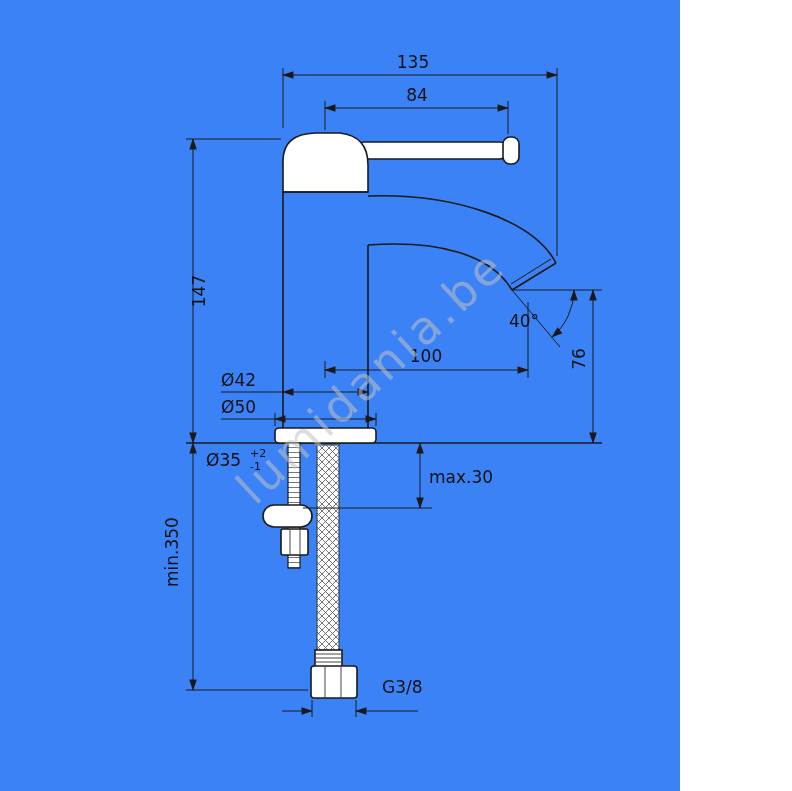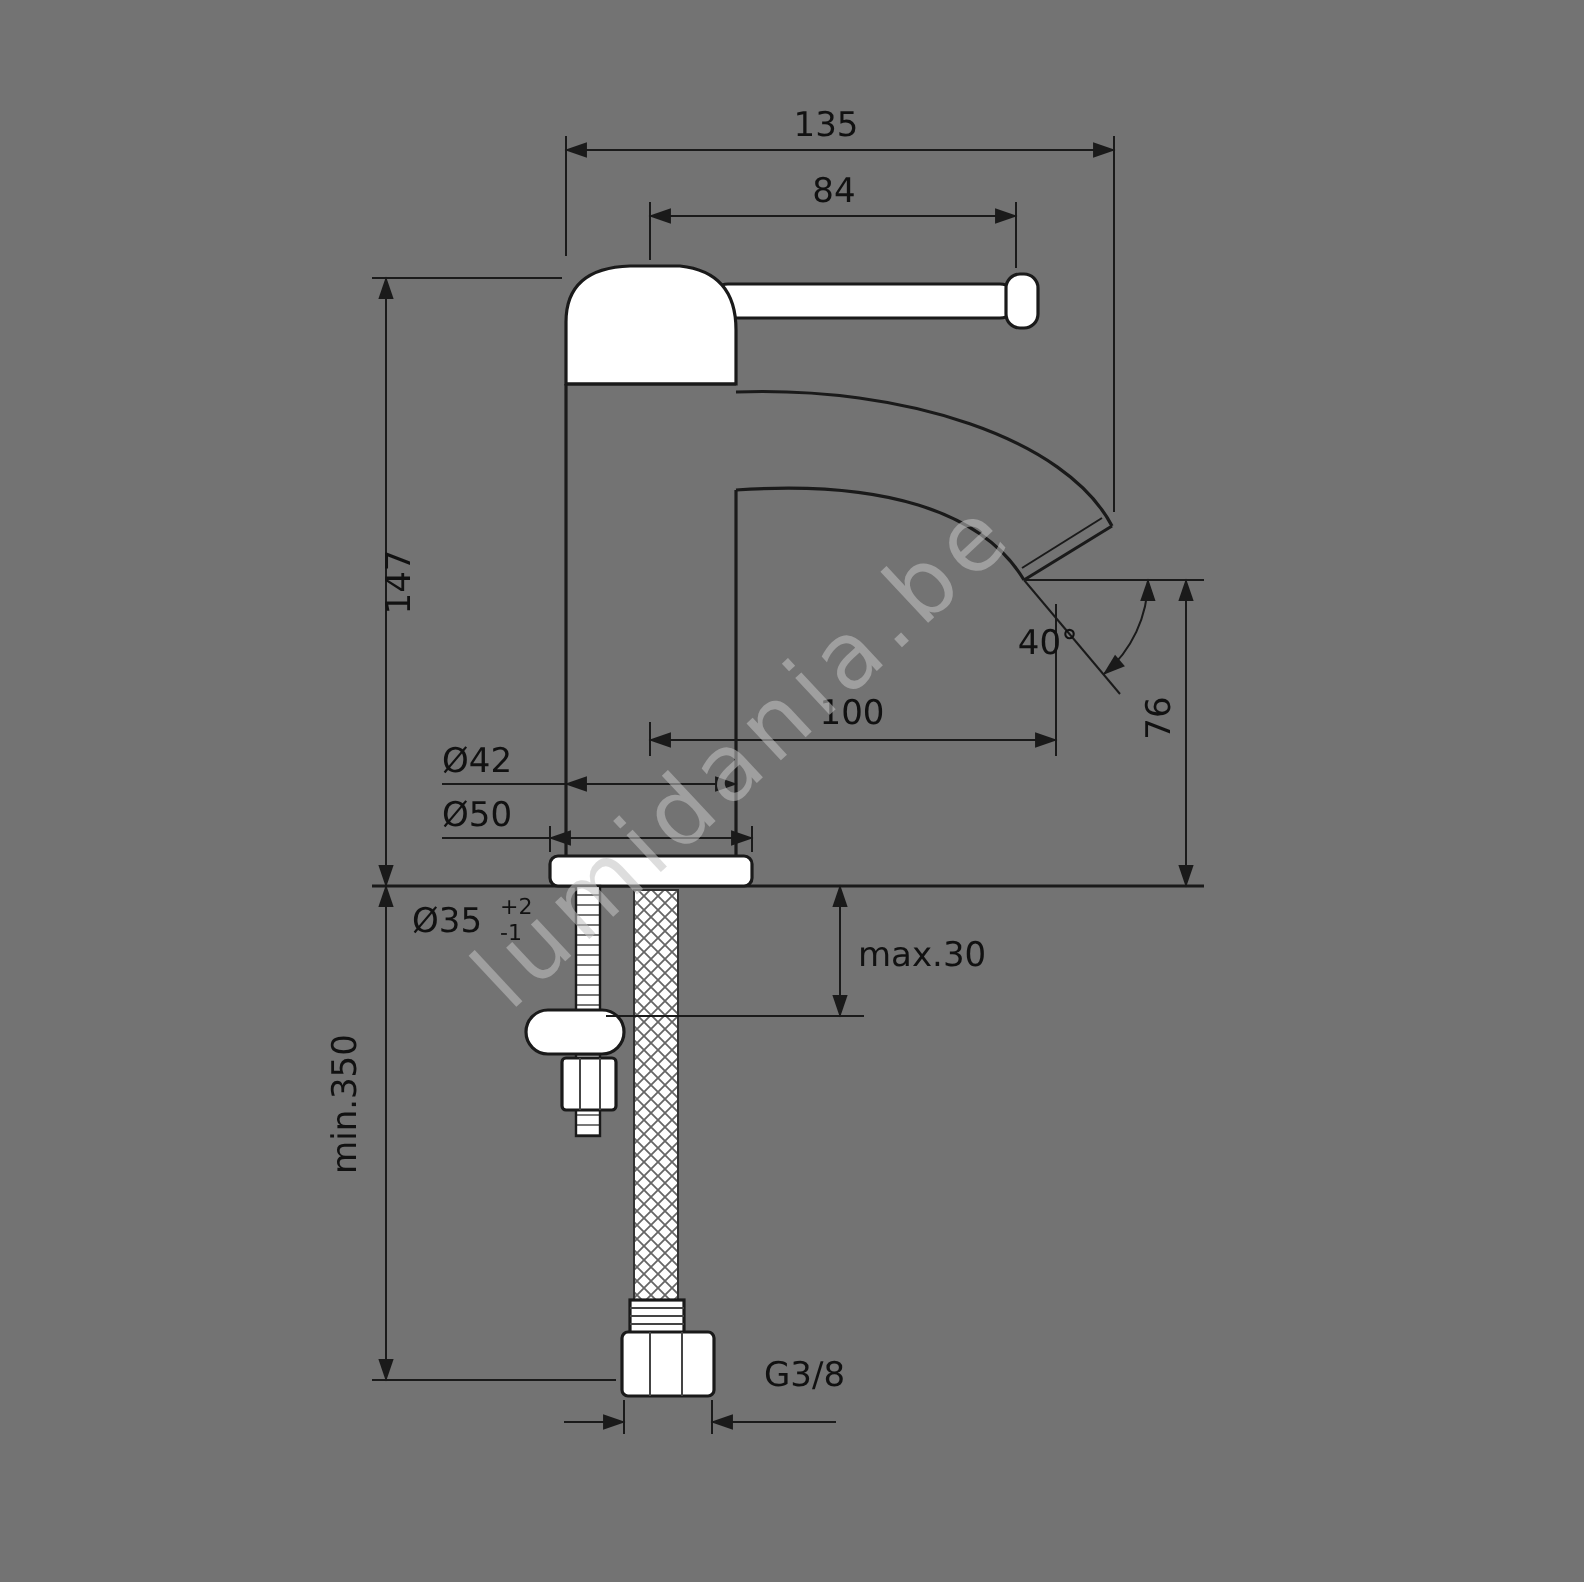--- a/index.html
+++ b/index.html
@@ -1,16 +1,16 @@
 <!DOCTYPE html>
 <html><head>
 <meta charset="utf-8">
 <style>
   html,body{margin:0;padding:0;background:#ffffff;}
-  .canvas{position:relative;width:792px;height:791px;background:#737373;overflow:hidden;}
+  .canvas{position:relative;width:680px;height:791px;background:#3b82f6;overflow:hidden;}
   svg{display:block;}
   svg text{font-family:"DejaVu Sans", sans-serif;fill:#111;}
   .lbl{font-size:17px;}
   .small{font-size:11px;}
   .wm{font-size:46px;fill:#c3c3c3;opacity:0.55;letter-spacing:4px;}
   .dim{stroke:#1a1a1a;stroke-width:1;fill:none;}
   .thin{stroke:#1a1a1a;stroke-width:1;fill:none;}
   .objline{stroke:#1a1a1a;stroke-width:1.6;fill:none;}
   .obj{stroke:#1a1a1a;stroke-width:1.6;fill:#ffffff;}
   .detail{stroke:#444;stroke-width:1;fill:none;}

